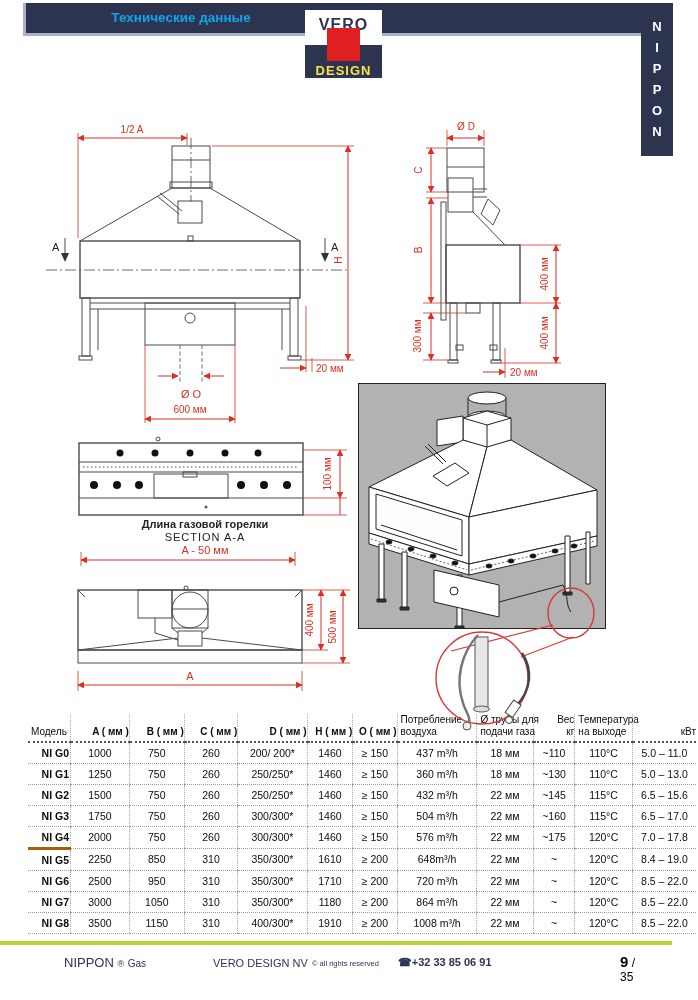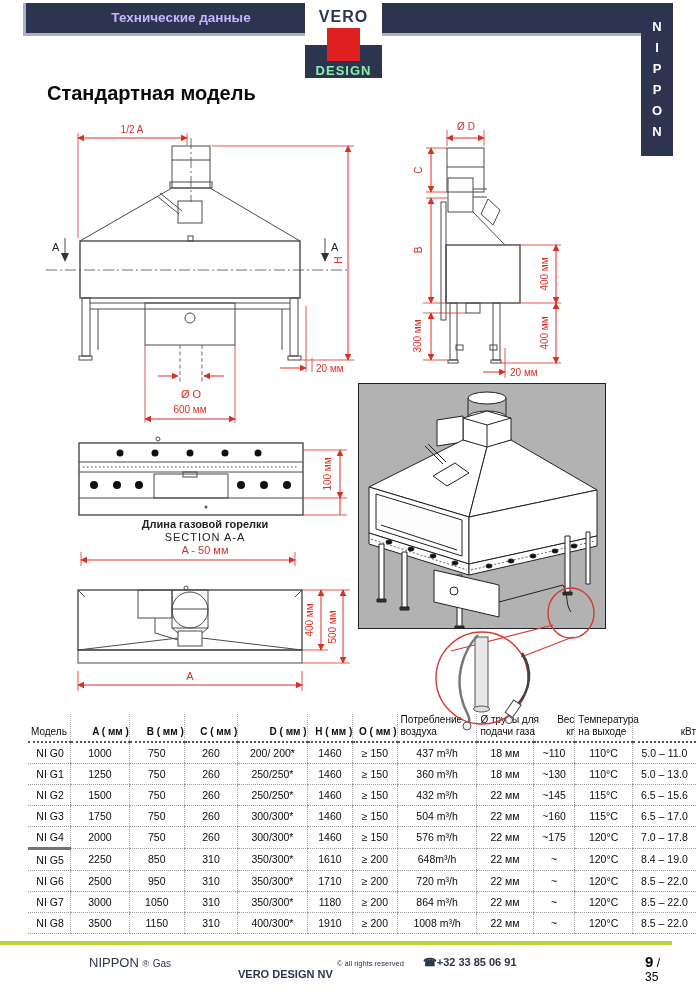--- a/index.html
+++ b/index.html
@@ -1,29 +1,29 @@
 <!DOCTYPE html>
 <html><head>
 <meta charset="utf-8">
 <style>
   html,body{margin:0;padding:0;background:#e8e8e8;}
   .page{position:relative;width:698px;height:1000px;background:#ffffff;overflow:hidden;
         font-family:"Liberation Sans", sans-serif;color:#111;}
   
   .topbar{position:absolute;left:23px;top:3px;width:617px;height:30px;background:#2d3450;
           border-left:3px solid #aab1c6;border-bottom:3px solid #aab1c6;}
-  .tab-label{position:absolute;top:0;height:30px;line-height:30px;color:#c4b5fd;
+  .tab-label{position:absolute;top:0;height:30px;line-height:30px;color:#0ea5e9;
              font-size:13.5px;font-weight:bold;text-align:center;}
   .tab-left{left:30px;width:250px;}
   .tab-right{left:390px;width:240px;}
   .logo{position:absolute;left:305px;top:2px;width:77px;height:76px;z-index:4;}
-  .logo-top{position:absolute;left:0;top:0;width:77px;height:43px;background:#fff;text-align:center;}
+  .logo-top{position:absolute;left:0;top:8px;width:77px;height:43px;background:#fff;text-align:center;}
   .logo-top span{display:inline-block;margin-top:6px;font-size:16px;font-weight:bold;color:#2d3450;letter-spacing:1px;}
   .logo-bottom{position:absolute;left:0;top:43px;width:77px;height:33px;background:#2d3450;text-align:center;}
-  .logo-bottom span{display:inline-block;margin-top:18px;font-size:13px;font-weight:bold;color:#86efac;letter-spacing:1px;}
+  .logo-bottom span{display:inline-block;margin-top:18px;font-size:13px;font-weight:bold;color:#fde047;letter-spacing:1px;}
   .logo-square{position:absolute;left:22px;top:26px;width:33px;height:33px;background:#e02020;}
   .side-strip{position:absolute;left:641px;top:3px;width:32px;height:153px;background:#2d3450;
               display:flex;justify-content:center;z-index:3;}
   .side-strip span{writing-mode:vertical-lr;text-orientation:upright;letter-spacing:6px;
                    color:#fff;font-size:13px;font-weight:bold;margin-top:16px;}
   
   .title{position:absolute;left:47px;top:82px;font-size:20px;font-weight:bold;color:#0a0a0a;}
   
   svg{position:absolute;}
   .geo{stroke:#4a4a4a;stroke-width:1;fill:none;}
@@ -40,33 +40,33 @@
   
   .spec-table{position:absolute;left:28px;top:714px;width:668px;border-collapse:collapse;
               table-layout:fixed;font-size:10.5px;color:#0c0c0c;z-index:2;}
   .spec-table th{font-weight:normal;font-size:10px;vertical-align:bottom;padding:0 0 3px 0;
                  border-bottom:2px dotted #555;white-space:nowrap;margin-top:28px;}
   .spec-table th div{line-height:1.18;text-align:right;overflow:visible;}
   .spec-table th.c0 div,.spec-table th.c7 div,.spec-table th.c8 div,.spec-table th.c10 div{text-align:left;padding-left:3px;}
   .spec-table th.c1,.spec-table th.c2,.spec-table th.c3,.spec-table th.c4,.spec-table th.c5,.spec-table th.c6{font-weight:bold;}
   .spec-table td{height:18px;text-align:center;white-space:nowrap;overflow:visible;
                  border-bottom:1px dotted #999;}
-  .spec-table td.c0{font-weight:normal;text-align:center;padding-left:3px;}
+  .spec-table td.c0{font-weight:bold;text-align:right;padding-left:3px;}
   .spec-table th + th,.spec-table td + td{border-left:1px dotted #aaa;}
-  .spec-table tr.g5 td.c0{border-top:3px solid #737373;}
+  .spec-table tr.g5 td.c0{border-top:3px solid #a16207;}
   .c0{width:6.4%}.c1{width:8.8%}.c2{width:8.2%}.c3{width:8.0%}.c4{width:10.4%}.c5{width:6.8%}
   .c6{width:6.6%}.c7{width:12.0%}.c8{width:8.4%}.c9{width:6.2%}.c10{width:8.6%}.c11{width:9.6%}
   
   .footnote{position:absolute;left:30px;top:924px;font-size:10.5px;color:#111;}
   .green-line{position:absolute;left:0;top:941px;width:672px;height:4px;background:#b6d433;}
-  .footer{position:absolute;left:0;top:951px;width:642px;height:30px;color:#2d3450;margin-left:25px;}
+  .footer{position:absolute;left:0;top:951px;width:642px;height:30px;color:#2d3450;}
   .f-brand{position:absolute;left:64px;top:4px;font-size:13px;}
   .f-brand .mark{font-size:9px;}
   .f-brand .suffix{font-size:10px;}
-  .f-company{position:absolute;left:213px;top:17px;font-size:11px;font-weight:bold;}
+  .f-company{position:absolute;left:213px;top:6px;font-size:11px;font-weight:normal;}
   .f-rights{position:absolute;left:312px;top:8px;font-size:7.5px;}
   .f-phone{position:absolute;left:398px;top:5px;font-size:11px;font-weight:bold;}
   .f-page{position:absolute;left:620px;top:2px;color:#000;font-size:12px;}
   .f-page .num{font-size:15px;font-weight:bold;}
 </style>
 </head>
 <body>
 
 <div class="page">
 
@@ -75,21 +75,20 @@
   </div>
   <div class="logo">
     <div class="logo-top"><span>VERO</span></div>
     <div class="logo-bottom"><span>DESIGN</span></div>
     <div class="logo-square"></div>
   </div>
   <div class="side-strip">
     <span>NIPPON</span>
   </div>
 
-  <div class="title">Стандартная модель</div>
 
   <svg style="left:40px;top:120px;" width="330" height="312" viewBox="0 0 330 312">
     <defs>
       <marker id="arf" viewBox="0 0 10 10" refX="9" refY="5" markerWidth="7" markerHeight="7" orient="auto-start-reverse">
         <path d="M0,0 L10,5 L0,10 z" fill="#d93025"></path>
       </marker>
     </defs>
     <g>
       <line class="cl" x1="151" y1="18" x2="151" y2="82"></line>
       <rect class="geo" x="132" y="26" width="38" height="42"></rect>

